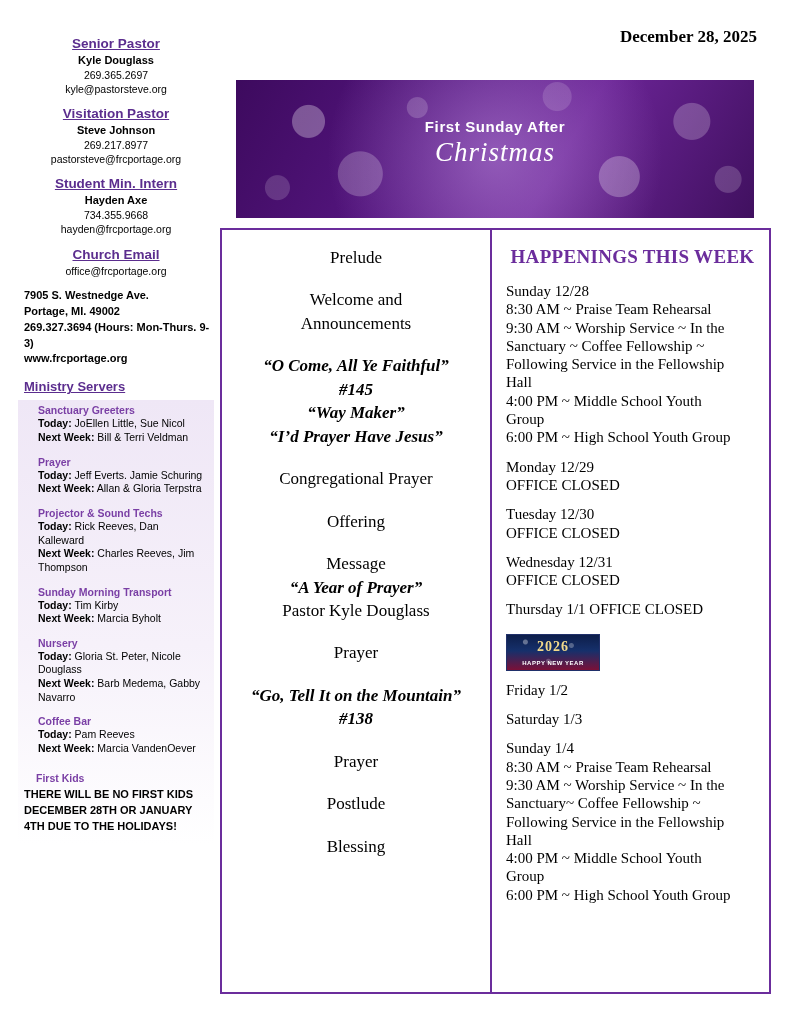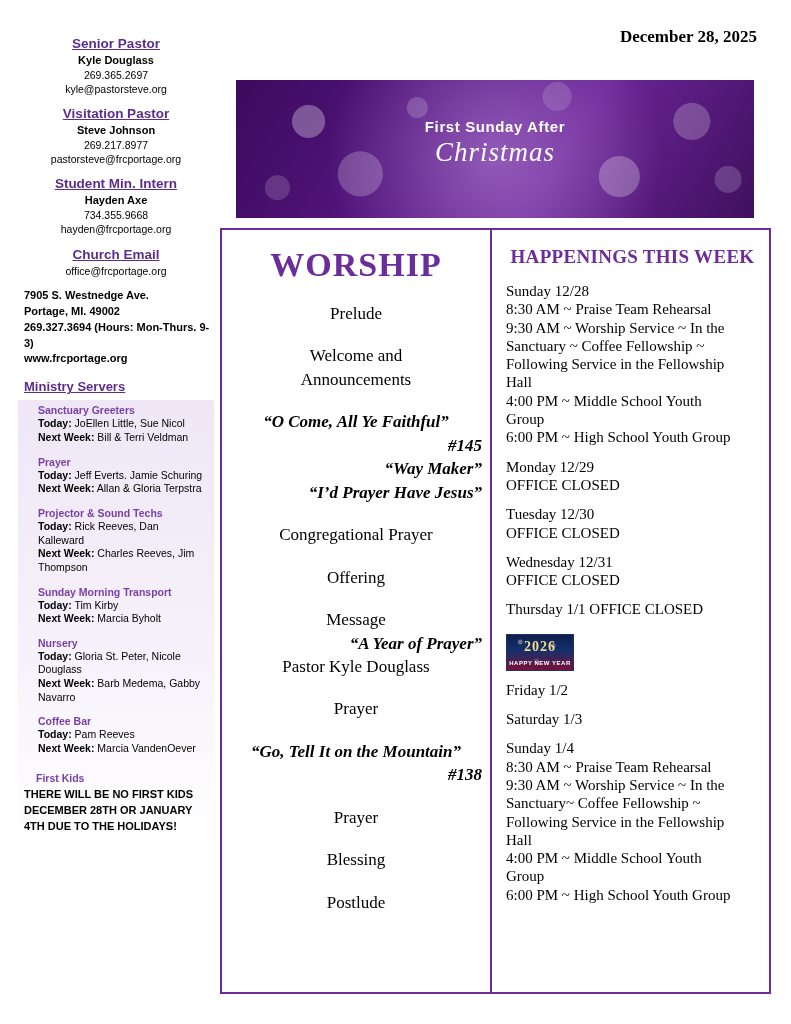--- a/index.html
+++ b/index.html
@@ -213,21 +213,20 @@
   }
   .w-item .sub {
     display: block;
     font-style: normal;
     font-weight: normal;
   }
   .w-item .subi {
     display: block;
     font-style: italic;
     font-weight: bold;
-    text-align: right;
   }
 
   .happenings-title {
     text-align: center;
     font-family: "Liberation Serif", serif;
     font-size: 19px;
     font-weight: bold;
     color: #6b2d9c;
     letter-spacing: 0.3px;
     margin-bottom: 14px;
@@ -240,21 +239,21 @@
   }
   .day-block .day-head {
     font-weight: normal;
     display: block;
   }
   .day-block .day-line {
     display: block;
   }
 
   .ny-image {
-    width: 68px;
+    width: 94px;
     height: 37px;
     margin: 15px 0 10px 0;
     background:
       radial-gradient(circle at 20% 20%, rgba(255,255,255,0.35) 0 2px, rgba(255,255,255,0) 3px),
       radial-gradient(circle at 70% 30%, rgba(255,255,255,0.28) 0 2px, rgba(255,255,255,0) 3px),
       radial-gradient(circle at 45% 75%, rgba(255,255,255,0.22) 0 2px, rgba(255,255,255,0) 3px),
       linear-gradient(180deg, #0d1e4a 0%, #16306b 45%, #7a1038 100%);
     position: relative;
     overflow: hidden;
     border: 1px solid #20306a;
@@ -372,21 +371,20 @@
 <div class="banner">
   <div class="b-text">
     <span class="b-line1">First Sunday After</span>
     <span class="b-line2">Christmas</span>
   </div>
 </div>
 
 <div class="main-box">
 
   <div class="col-worship">
-    <div class="worship-title">WORSHIP</div>
 
     <div class="w-item">Prelude</div>
 
     <div class="w-item">
       <span>Welcome and</span>
       <span class="sub">Announcements</span>
     </div>
 
     <div class="w-item italic">
       <span>“O Come, All Ye Faithful”</span>
@@ -407,23 +405,23 @@
 
     <div class="w-item">Prayer</div>
 
     <div class="w-item italic">
       <span>“Go, Tell It on the Mountain”</span>
       <span class="subi">#138</span>
     </div>
 
     <div class="w-item">Prayer</div>
 
+    <div class="w-item">Postlude</div>
+
     <div class="w-item">Blessing</div>
-
-    <div class="w-item">Postlude</div>
   </div>
 
   <div class="col-happenings">
     <div class="happenings-title">HAPPENINGS THIS WEEK</div>
 
     <div class="day-block">
       <span class="day-head">Sunday 12/28</span>
       <span class="day-line">8:30 AM ~ Praise Team Rehearsal</span>
       <span class="day-line">9:30 AM ~ Worship Service ~ In the</span>
       <span class="day-line">Sanctuary ~ Coffee Fellowship ~</span>

